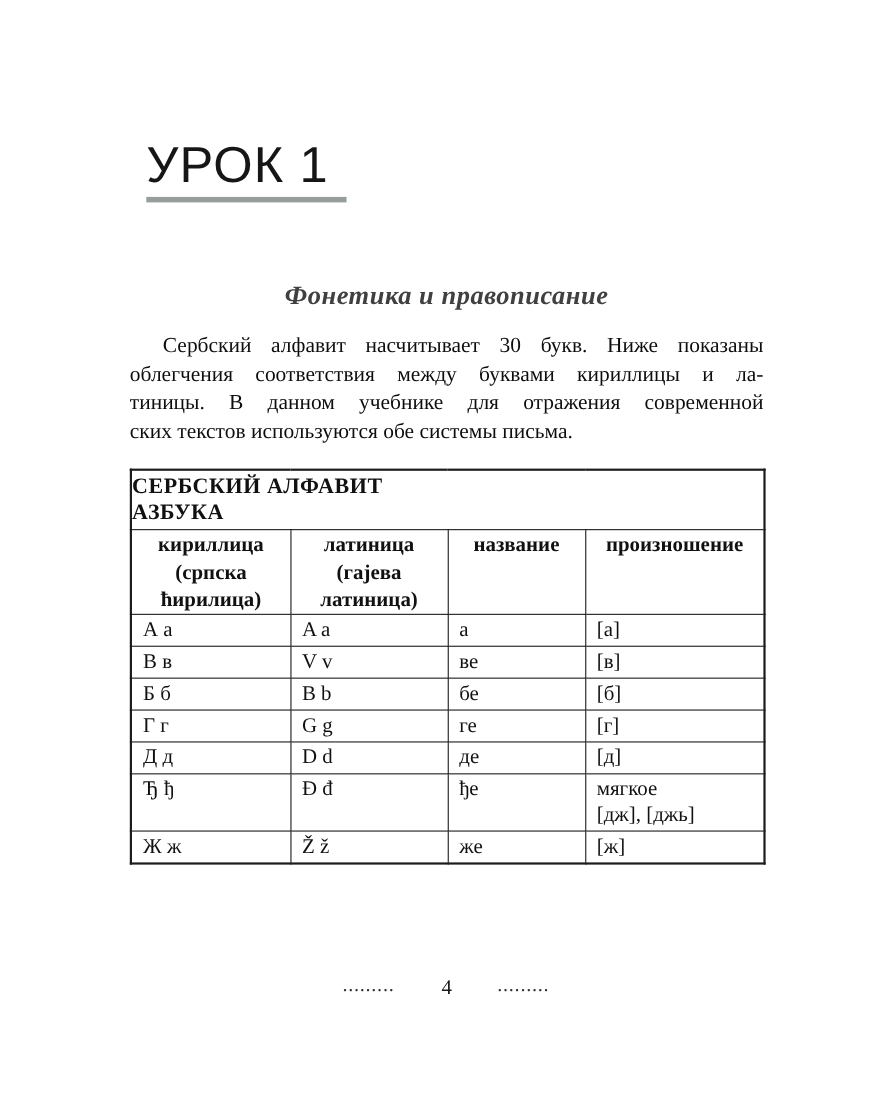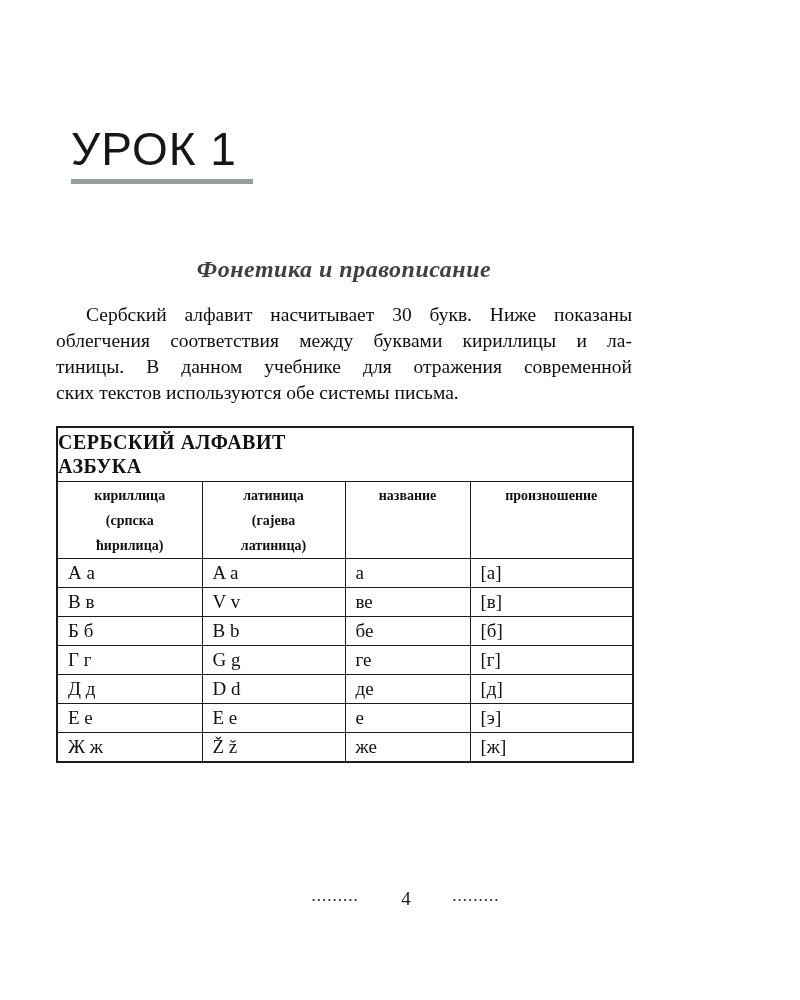--- a/index.html
+++ b/index.html
@@ -5,21 +5,21 @@
   * { margin: 0; padding: 0; box-sizing: border-box; }
   html, body { background: #ffffff; }
   body {
     width: 800px; height: 1000px;
     font-family: "Liberation Serif", serif;
     color: #111;
     position: relative;
     overflow: hidden;
   }
   .page { width: 800px; height: 1000px; background: #fff; position: relative; }
-  .content { margin-left: 56px; width: 576px; }
+  .content { margin-left: 118px; width: 576px; }
 
   
   .lesson-title-wrap { padding-top: 126px; padding-left: 15px; }
   .lesson-title {
     display: inline-block;
     font-family: "Liberation Sans", sans-serif;
     font-weight: 500;
     font-size: 46px;
     line-height: 1.0;
     letter-spacing: 1px;
@@ -63,21 +63,21 @@
     text-align: left;
     font-weight: bold;
     font-size: 20px;
     line-height: 24px;
     padding: 2px 4px 3px 0;
     letter-spacing: 0.5px;
   }
   th.col-head {
     text-align: center;
     font-weight: bold;
-    font-size: 14px;
+    font-size: 19px;
     line-height: 25px;
     padding: 1px 4px 0 4px;
     height: 76px;
   }
   table.alphabet td {
     padding: 2px 8px 3px 10px;
     line-height: 23px;
     height: 26px;
   }
   tr.row-tall td { height: 50px; }
@@ -168,25 +168,26 @@
             <td>G g</td>
             <td>ге</td>
             <td>[г]</td>
           </tr>
           <tr>
             <td>Д д</td>
             <td>D d</td>
             <td>де</td>
             <td>[д]</td>
           </tr>
-          <tr>
-            <td>Е е</td>
-            <td>E e</td>
-            <td>е</td>
-            <td>[э]</td>
+          <tr class="row-tall">
+            <td>Ђ ђ</td>
+            <td>Đ đ</td>
+            <td>ђе</td>
+            <td>мягкое
+[дж], [джь]</td>
           </tr>
           <tr>
             <td>Ж ж</td>
             <td>Ž ž</td>
             <td>же</td>
             <td>[ж]</td>
           </tr>
         </tbody>
     </table>
 

